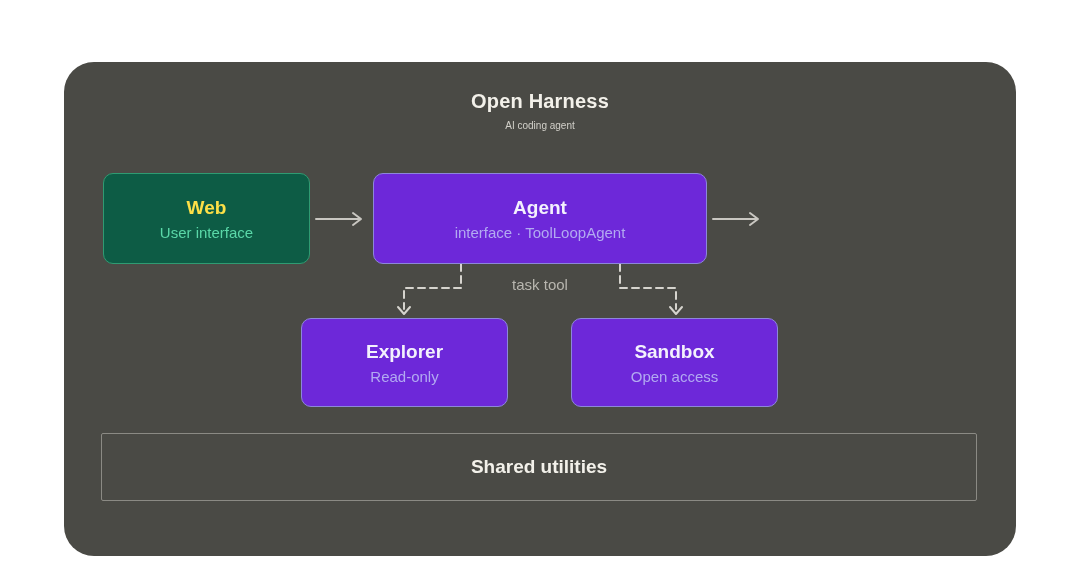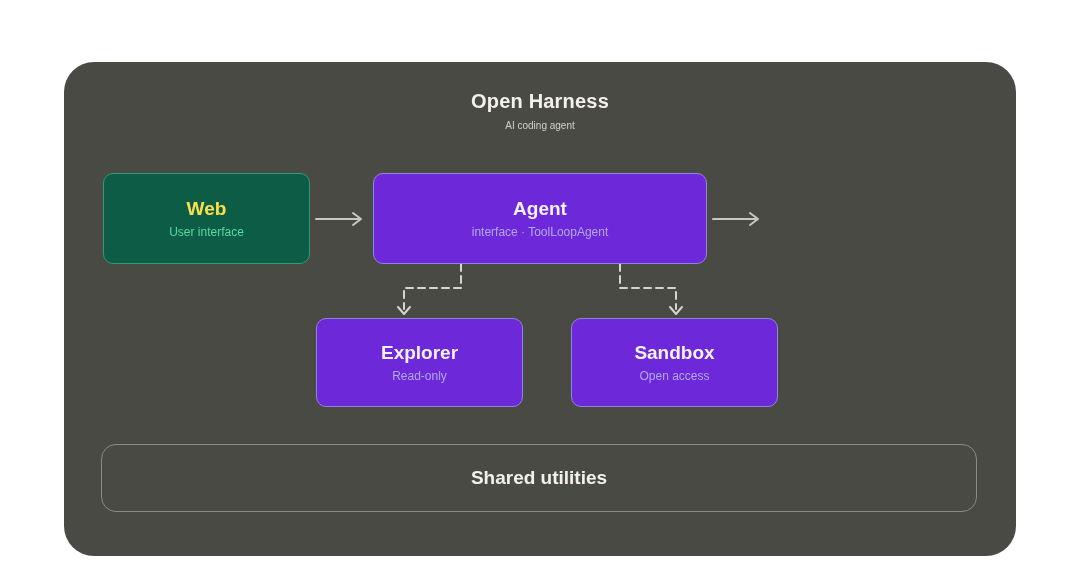--- a/index.html
+++ b/index.html
@@ -46,21 +46,21 @@
     box-sizing: border-box;
     border-radius: 10px;
     display: flex;
     flex-direction: column;
     align-items: center;
     justify-content: center;
     gap: 5px;
     text-align: center;
   }
   .node-title { font-size: 19px; font-weight: 700; }
-  .node-subtitle { font-size: 12px; }
+  .node-subtitle { font-size: 15px; }
   .node-green {
     background: #0d5c45;
     border: 1.5px solid #2f9b72;
   }
   .node-green .node-title { color: #fde047; }
   .node-green .node-subtitle { color: #5ad8a8; }
   .node-indigo {
     background: #6d28d9;
     border: 1.5px solid #8d86da;
   }
@@ -75,25 +75,25 @@
   .task-tool-label {
     position: absolute;
     left: 396px; top: 214px;
     width: 160px;
     text-align: center;
     font-size: 15px;
     color: #b8b6af;
   }
   .shared-bar {
     position: absolute;
-    left: 37px; top: 382px;
+    left: 37px; top: 371px;
     width: 876px; height: 68px;
     box-sizing: border-box;
     border: 1px solid #8b8a84;
-    border-radius: 15px;
+    border-radius: 2px;
     display: flex;
     align-items: center;
     justify-content: center;
   }
   .shared-label {
     font-size: 19px;
     font-weight: 700;
     color: #f3f1ea;
   }
 </style>
@@ -135,22 +135,23 @@
       <div class="node-title">Web</div>
       <div class="node-subtitle">User interface</div>
     </div>
 
     <div class="node node-indigo" style="left:309px; top:111px; width:334px; height:91px;">
       <div class="node-title">Agent</div>
       <div class="node-subtitle">interface · ToolLoopAgent</div>
     </div>
 
 
+    <div class="task-tool-label">task tool</div>
 
-    <div class="node node-indigo" style="left:252px; top:256px; width:207px; height:89px;">
+    <div class="node node-indigo" style="left:237px; top:256px; width:207px; height:89px;">
       <div class="node-title">Explorer</div>
       <div class="node-subtitle">Read-only</div>
     </div>
 
     <div class="node node-indigo" style="left:507px; top:256px; width:207px; height:89px;">
       <div class="node-title">Sandbox</div>
       <div class="node-subtitle">Open access</div>
     </div>
 
     <div class="shared-bar">

